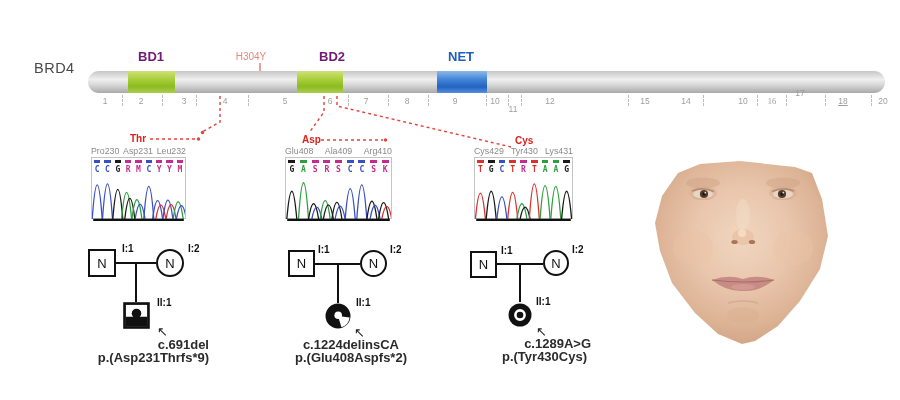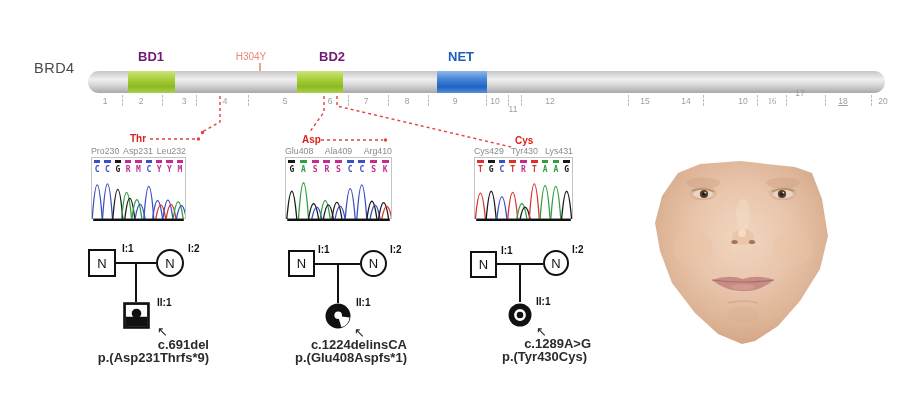--- a/index.html
+++ b/index.html
@@ -331,22 +331,22 @@
     <span class="pid" style="left:390px;top:244px;">I:2</span>
     <div class="pline" style="left:315px;top:262.5px;width:45px;height:2.4px;"></div>
     <div class="pline" style="left:336.5px;top:264px;width:2.4px;height:39px;"></div>
     <svg class="abs" style="left:325px;top:303px;" width="26" height="26" viewBox="0 0 26 26">
         <circle cx="13" cy="13" r="11.5" fill="#111" stroke="#111" stroke-width="2"></circle>
         <path d="M13,13 L24.6,14.4 A11.7,11.7 0 0 1 16.4,24.2 Z" fill="#fff"></path>
         <circle cx="13.2" cy="12.3" r="3.8" fill="#fff"></circle>
       </svg>
     <span class="pid" style="left:356px;top:297px;">II:1</span>
     <span class="arrow" style="left:354px;top:325px;">↖</span>
-    <div class="mut-text" style="left:267px;top:337px;">c.1224delinsCA</div>
-    <div class="mut-text" style="left:267px;top:350px;">p.(Glu408Aspfs*1)</div>
+    <div class="mut-text" style="left:259px;top:337px;">c.1224delinsCA</div>
+    <div class="mut-text" style="left:267px;top:350px;">p.(Glu408Aspfs*2)</div>
   </div>
 
   <div>
     <div class="psquare" style="left:470px;top:251px;width:27px;height:27px;">
         <span>N</span>
       </div>
     <span class="pid" style="left:501px;top:245px;">I:1</span>
     <div class="pcircle" style="left:543px;top:250px;width:26px;height:26px;">
         <span>N</span>
       </div>

